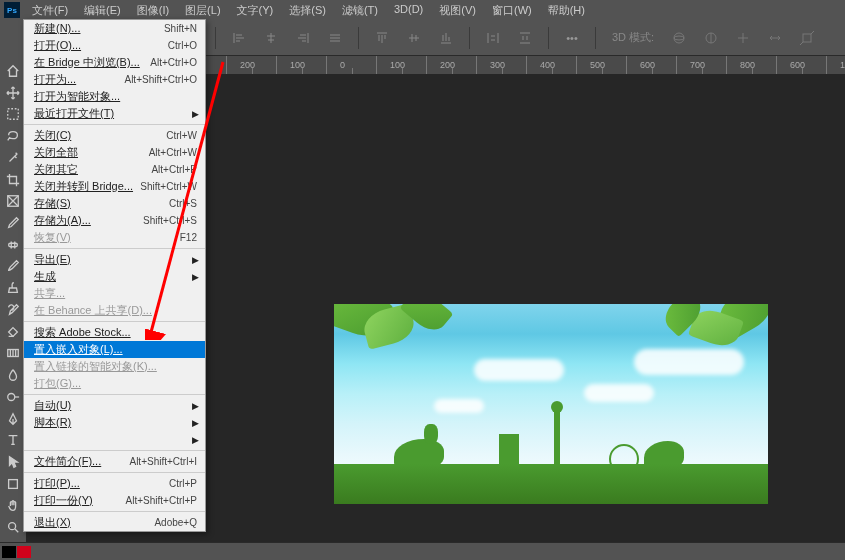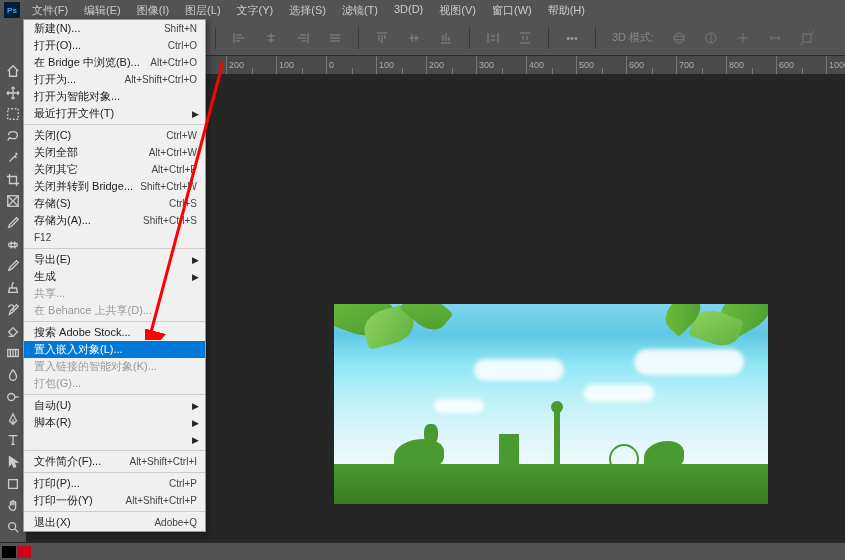--- a/index.html
+++ b/index.html
@@ -7,21 +7,21 @@
 .menubar { background:#535353; height:20px; display:flex; align-items:center; padding-left:4px; }
 .app-icon { width:16px; height:16px; background:#001e36; color:#31a8ff; font-size:8px; font-weight:bold; display:flex; align-items:center; justify-content:center; margin-right:4px; }
 .menu-item { padding:2px 8px; color:#ccc; font-size:11px; cursor:pointer; }
 .options-bar { background:#535353; height:36px; border-bottom:1px solid #2a2a2a; display:flex; align-items:center; padding-left:26px; gap:6px; }
 .opt-item { width:26px; height:26px; display:flex; align-items:center; justify-content:center; color:#999; }
 .opt-sep { width:1px; height:22px; background:#3a3a3a; margin:0 4px; }
 .opt-text { color:#888; font-size:11px; margin:12px 6px; }
 .opt-check { width:12px; height:12px; border:1px solid #666; margin-right:4px; }
 .ruler { background:#4a4a4a; position:relative; }
 .ruler-h { height:18px; margin-left:26px; display:flex; overflow:hidden; }
-.ruler-tick { flex:0 0 50px; font-size:9px; color:#aaa; border-left:1px solid #777; padding-left:2px; height:18px; line-height:18px; position:relative; }
+.ruler-tick { flex:0 0 50px; font-size:9px; color:#aaa; border-left:1px solid #777; padding-left:13px; height:18px; line-height:18px; position:relative; }
 .ruler-tick::after { content:""; position:absolute; left:25px; top:12px; width:1px; height:6px; background:#777; }
 .tools { position:absolute; left:0; top:20px; width:26px; background:#535353; bottom:0; display:flex; flex-direction:column; padding-top:40px; }
 .tool { width:26px; height:22px; display:flex; align-items:center; justify-content:center; color:#ccc; font-size:12px; position:relative; }
 .tool svg { width:14px; height:14px; stroke:#ccc; fill:none; stroke-width:1.5; }
 .canvas-area { position:absolute; left:26px; top:74px; right:0; bottom:18px; background:#262626; overflow:hidden; }
 .artboard { position:absolute; left:308px; top:230px; width:434px; height:200px; background:linear-gradient(to bottom,#7fd4ec 0%,#5fc8e4 15%,#8fe6f4 30%,#b8f0f8 45%,#d4f4fa 60%,#e8f8fc 75%,#f4fcfe 85%,#ffffff 100%); overflow:hidden; }
 .leaf { position:absolute; border-radius:50% 10% 50% 10%; background:linear-gradient(135deg,#6fbf3f,#4a9b2f); }
 .leaf1 { width:60px; height:40px; top:-10px; left:-5px; transform:rotate(20deg); }
 .leaf2 { width:50px; height:35px; top:5px; left:30px; transform:rotate(-15deg); background:linear-gradient(135deg,#8fd45f,#5fb03f); }
 .leaf3 { width:45px; height:30px; top:-8px; left:70px; transform:rotate(40deg); }
@@ -39,21 +39,21 @@
 .tower::before { content:""; position:absolute; top:-8px; left:-3px; width:12px; height:12px; background:#4a9b2f; border-radius:50%; }
 .dino1 { width:50px; height:30px; left:60px; border-radius:60% 40% 40% 20%; }
 .dino1::before { content:""; position:absolute; top:-15px; left:30px; width:14px; height:20px; background:#4a9b2f; border-radius:40%; }
 .dino2 { width:40px; height:28px; left:310px; border-radius:60% 40% 40% 20%; }
 .building { width:20px; height:35px; left:165px; }
 .ferris { width:30px; height:30px; left:275px; border:2px solid #4a9b2f; background:transparent; border-radius:50%; bottom:30px; }
 .file-menu { position:absolute; left:23px; top:19px; width:183px; background:#f0f0f0; border:1px solid #999; box-shadow:2px 2px 6px rgba(0,0,0,0.4); z-index:100; }
 .fm-row { height:17px; display:flex; align-items:center; padding:0 8px 0 10px; font-size:11px; color:#222; position:relative; }
 .fm-row.highlight { background:#0078d7; color:#fff; }
 .fm-row.disabled { color:#999; }
-.fm-label { flex:1; }
+.fm-label { flex:1;text-decoration:underline; }
 .fm-shortcut { font-size:10px; color:#444; }
 .fm-sep { height:1px; background:#ccc; margin:2px 0; }
 .fm-arrow { position:absolute; right:6px; font-size:9px; }
 .arrow-annot { position:absolute; z-index:200; pointer-events:none; top:60px; left:145px; width:80px; height:280px; }
 .arrow-annot svg { width:100%; height:100%; }
 .bottom-strip { position:absolute; bottom:0; left:0; right:0; height:18px; background:#535353; border-top:1px solid #2a2a2a; }
 .swatches { position:absolute; bottom:2px; left:2px; display:flex; gap:1px; }
 .sw { width:14px; height:12px; }
 </style>
 </head>
@@ -377,20 +377,21 @@
     </div>
     <div class="fm-row">
       <span class="fm-label">存储(S)</span>
       <span class="fm-shortcut">Ctrl+S</span>
     </div>
     <div class="fm-row">
       <span class="fm-label">存储为(A)...</span>
       <span class="fm-shortcut">Shift+Ctrl+S</span>
     </div>
     <div class="fm-row disabled">
+      <span class="fm-label">恢复(V)</span>
       <span class="fm-shortcut">F12</span>
     </div>
     <div class="fm-sep"></div>
     <div class="fm-row">
       <span class="fm-label">导出(E)</span>
       <span class="fm-arrow">▶</span>
     </div>
     <div class="fm-row">
       <span class="fm-label">生成</span>
       <span class="fm-arrow">▶</span>

